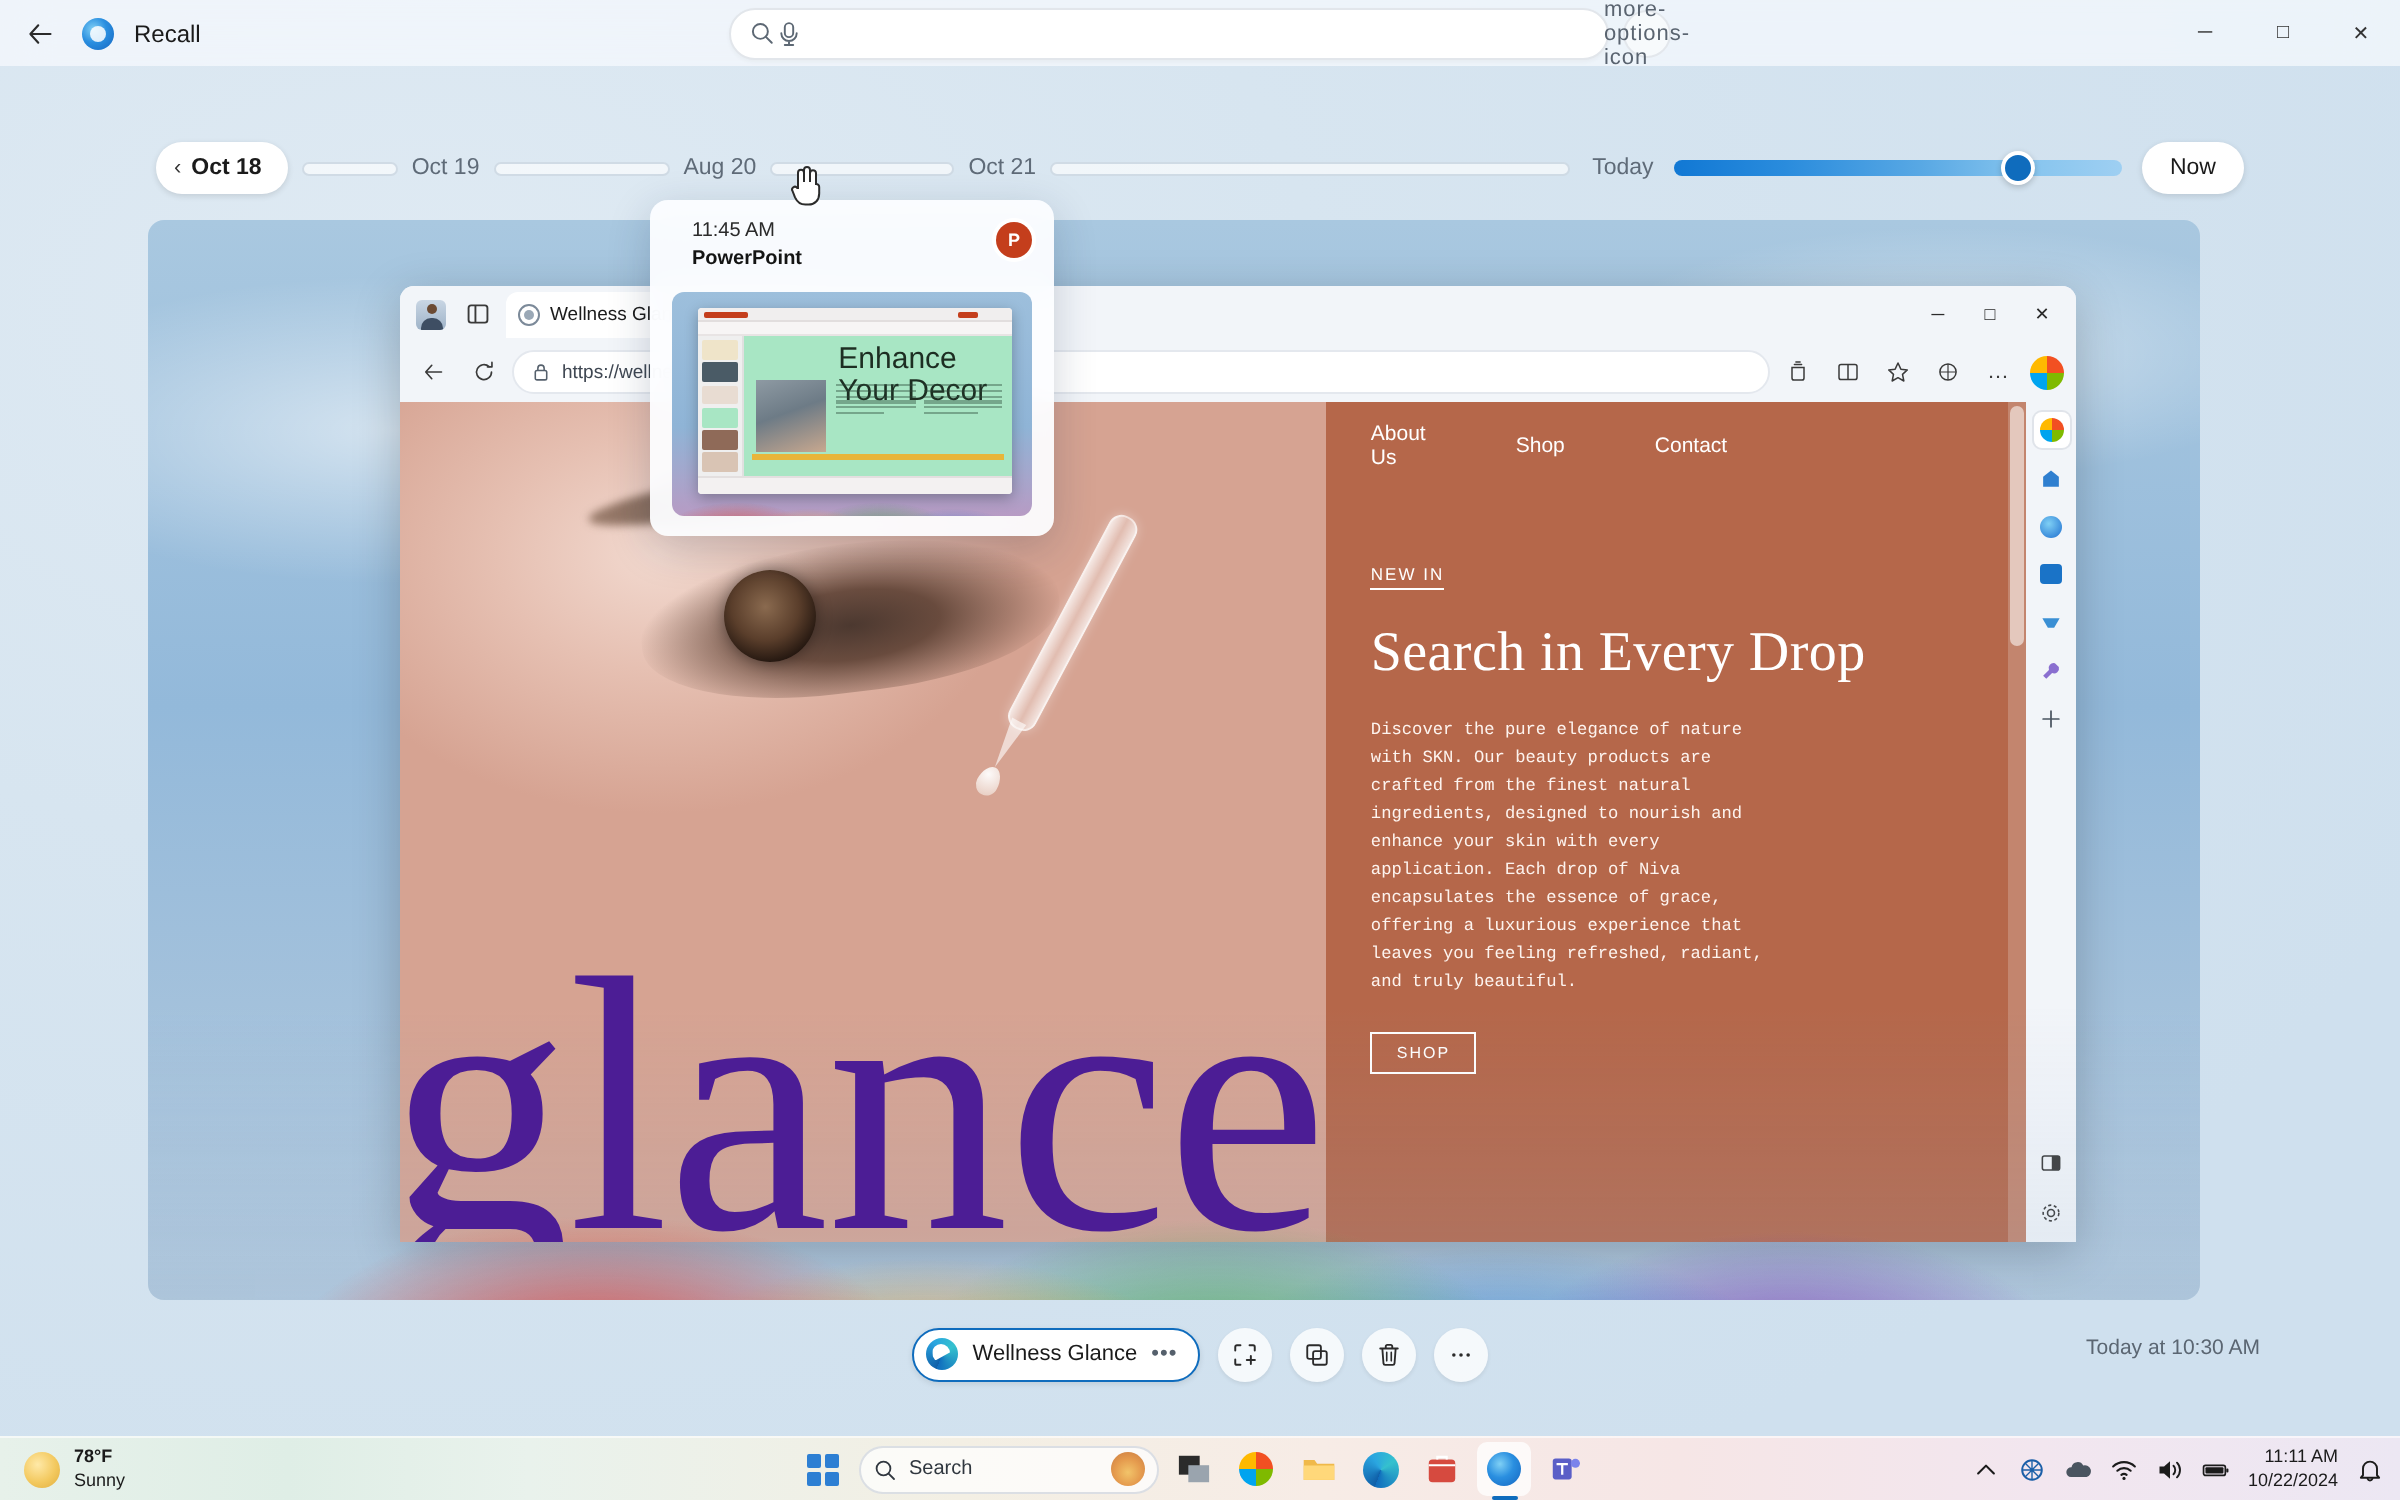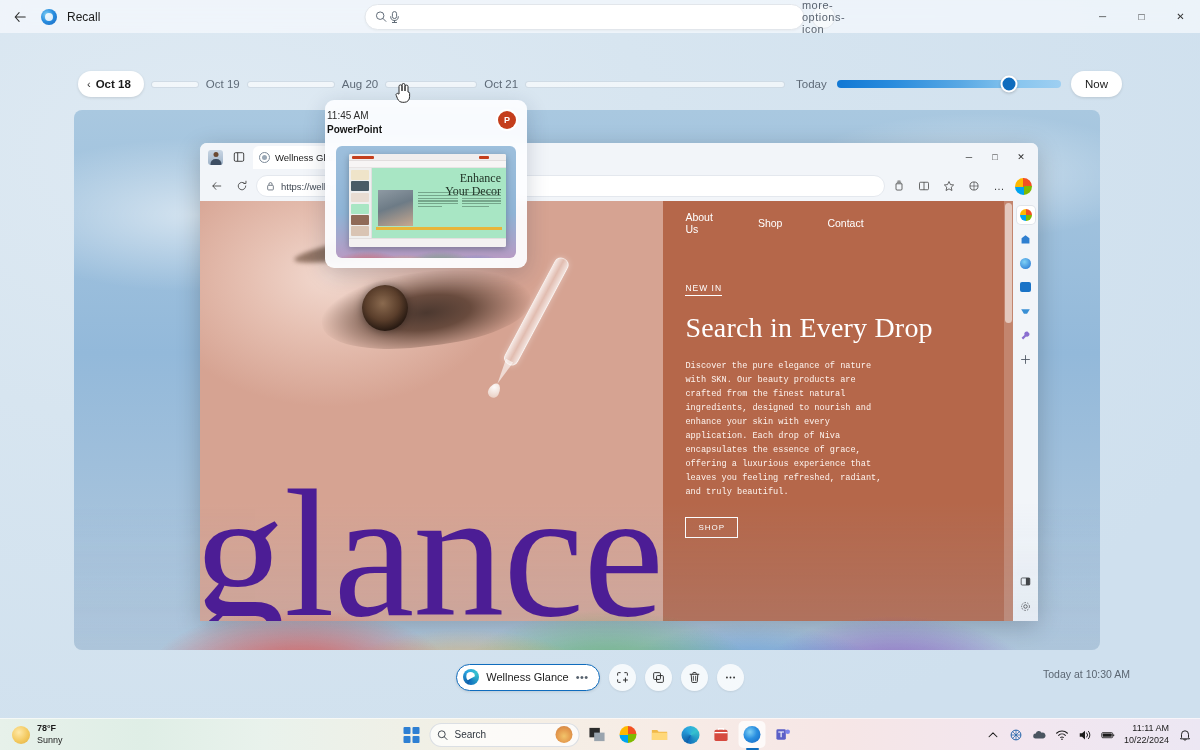--- a/index.html
+++ b/index.html
@@ -227,21 +227,21 @@
     font-size: 9.5px; color: #3f4752; cursor: text;
   }
   .lock { width: 9px; height: 10px; flex: none; }
   .edge-av {
     width: 17px; height: 17px; border-radius: 50%;
     background: conic-gradient(#f25022 0 25%, #7fba00 0 50%, #00a4ef 0 75%, #ffb900 0 100%);
     flex: none; margin-left: 2px;
   }
 
   .br-body { flex: 1; display: flex; min-height: 0; position: relative; }
-  .page { flex: 1; display: flex; position: relative; overflow: hidden; justify-content: flex-end; }
+  .page { flex: 1; display: flex; position: relative; overflow: hidden; }
 
   
   .page-img {
     width: 57%; position: relative; overflow: hidden;
     background:
       radial-gradient(ellipse 180px 130px at 28% 18%, #f2d9cf 0%, #e6c0b2 45%, #d6a392 100%),
       linear-gradient(160deg, #e9cdc1 0%, #dcb3a3 40%, #c98f7a 70%, #a86a55 100%);
   }
   .skin-eye {
     position: absolute; left: 26%; top: 17%;
@@ -353,21 +353,21 @@
   }
 
   
   .hovercard {
     position: absolute; left: 325px; top: 100px;
     width: 202px; height: 168px;
     background: rgba(252,253,255,0.95);
     border-radius: 9px;
     box-shadow: 0 6px 22px rgba(20,40,70,0.2);
     z-index: 40;
-    padding: 10px 2px;
+    padding: 10px 21px;
     backdrop-filter: blur(8px);
   }
   .hc-time { font-size: 10px; color: #2b2b2b; }
   .hc-app { font-size: 10px; font-weight: bold; color: #141414; margin-top: 3px; }
   .hc-badge {
     position: absolute; right: 11px; top: 11px;
     width: 18px; height: 18px; border-radius: 50%;
     background: #c43e1c; color: #fff;
     display: flex; align-items: center; justify-content: center;
     font-size: 9px; font-weight: bold;
@@ -407,23 +407,23 @@
   .ppt-sidebar {
     width: 23px; background: #efefef; border-right: 1px solid #e0e0e0;
     display: flex; flex-direction: column; gap: 1.5px; padding: 2px 2px;
   }
   .ppt-sl { height: 12px; border-radius: 1px; }
   .ppt-slide {
     flex: 1; background: #a8e6c4; position: relative; padding: 4px 5px;
     overflow: hidden;
   }
   .ppt-ttl {
-    font-family: Liberation Serif, serif;
-    font-size: 12px; color: #1d2e22; line-height: 1.08;
-    text-align: right; margin-left: 34%;
+    font-family: Liberation Sans, sans-serif;
+    font-size: 15px; color: #1d2e22; line-height: 1.08;
+    text-align: left; margin-left: 34%;
   }
   .ppt-photo {
     position: absolute; left: 6px; top: 22px; width: 35px; height: 36px;
     background: linear-gradient(160deg,#8e9aa3 0%,#6d7b86 45%,#c8a88f 100%);
   }
   .ppt-lines { position: absolute; left: 46px; top: 24px; right: 5px; display: flex; gap: 4px; }
   .ppt-col { flex: 1; display: flex; flex-direction: column; gap: 1.6px; }
   .ppt-line { height: 1.2px; background: rgba(40,70,55,0.4); }
   .ppt-footer-strip {
     position: absolute; left: 4px; right: 4px; bottom: 8px; height: 3px; background: #e8b53a;

